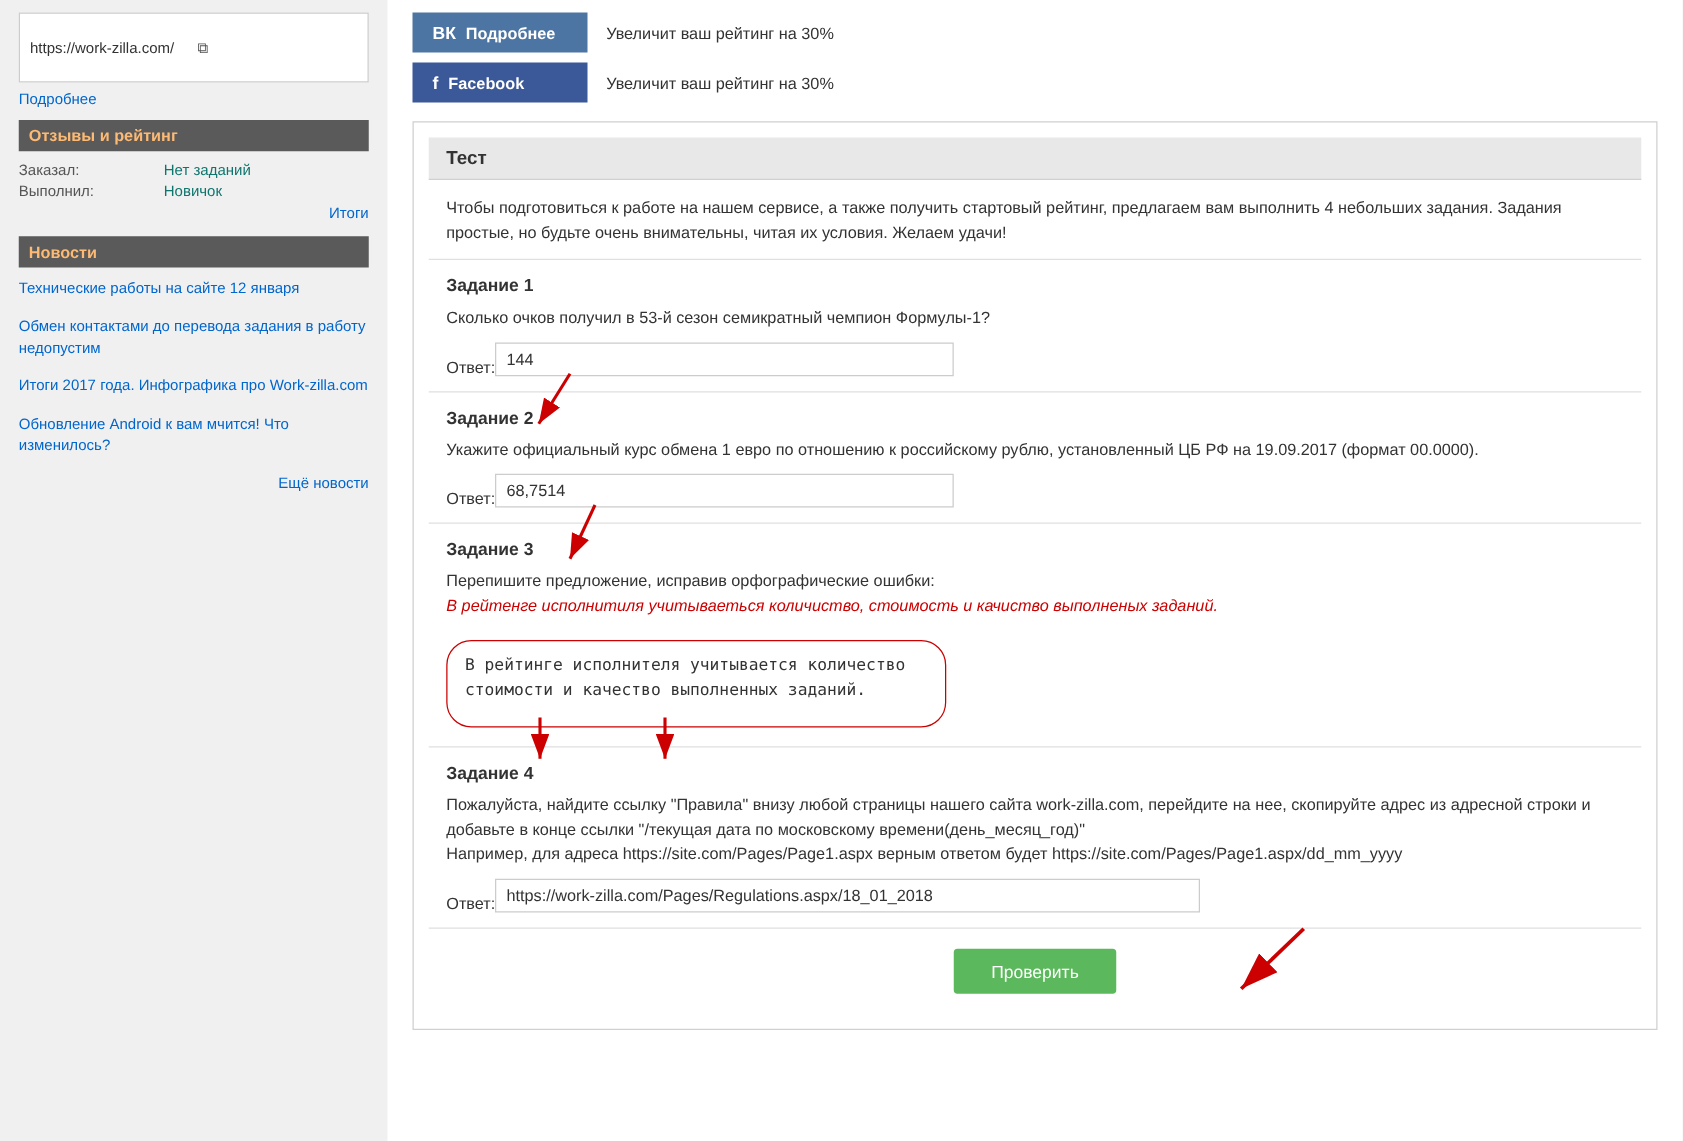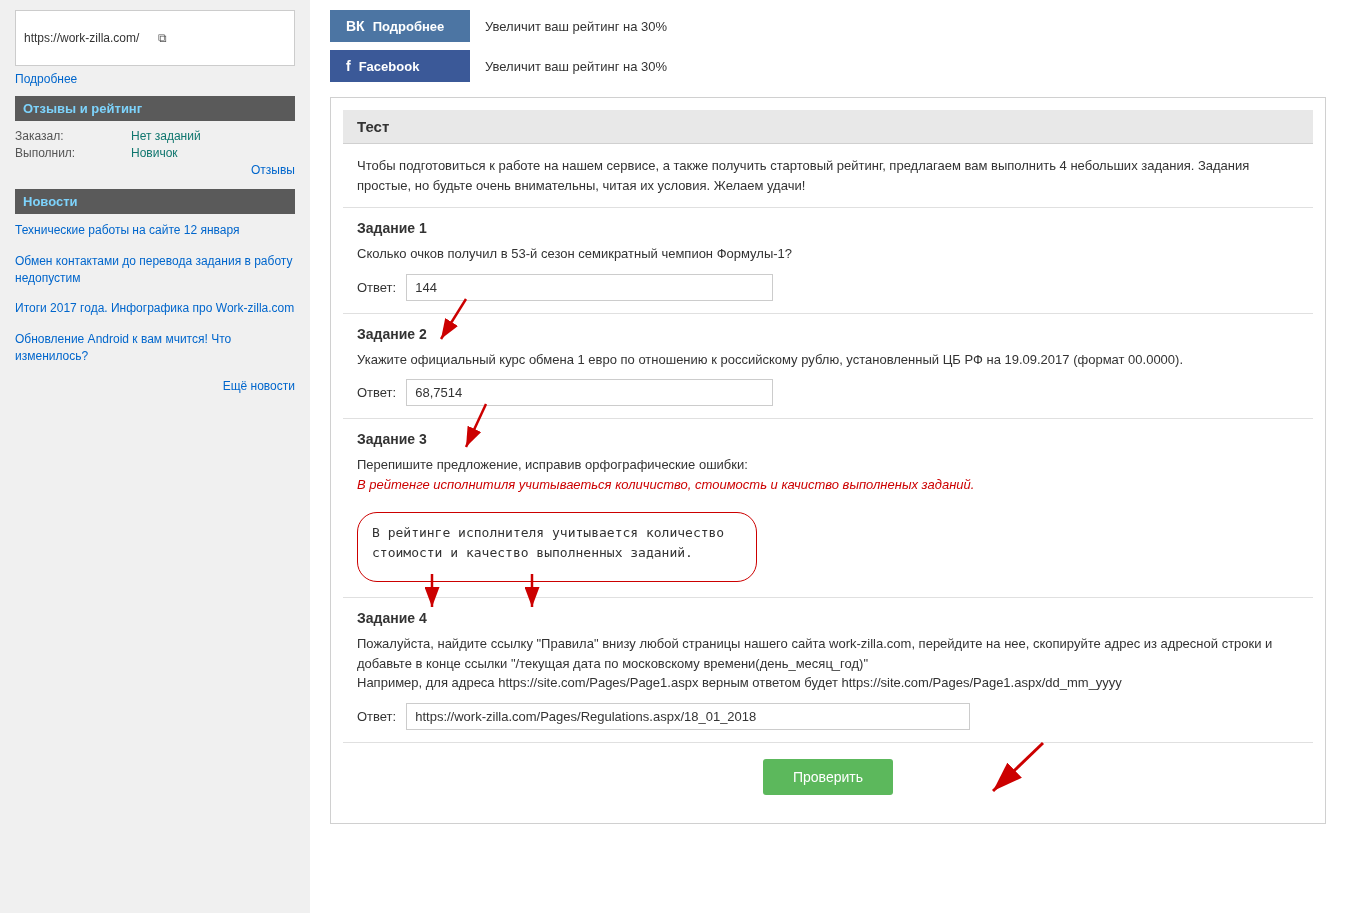--- a/index.html
+++ b/index.html
@@ -5,21 +5,21 @@
     * { box-sizing: border-box; margin: 0; padding: 0; }
     body { font-family: Arial, sans-serif; font-size: 13px; background: #f0f0f0; color: #333; }
     .layout { display: flex; width: 1346px; min-height: 913px; }
 
     
     .sidebar { width: 310px; min-width: 310px; padding: 10px 15px; background: #f0f0f0; }
     .url-bar { display: flex; align-items: center; border: 1px solid #ccc; background: #fff; padding: 20px 8px; margin-bottom: 6px; font-size: 12px; color: #333; }
     .url-bar span { flex: 1; }
     .url-bar .copy-icon { margin-left: 6px; cursor: pointer; color: #555; }
     .details-link { color: #0066cc; text-decoration: none; font-size: 12px; display: block; text-align: left; margin-bottom: 10px; }
-    .section-header { background: #5a5a5a; color: #7dd3fc; padding: 5px 8px; font-size: 13px; font-weight: bold; margin-bottom: 8px; }
+    .section-header { background: #5a5a5a; color: #fdba74; padding: 5px 8px; font-size: 13px; font-weight: bold; margin-bottom: 8px; }
     .info-row { display: flex; margin-bottom: 3px; font-size: 12px; gap: 16px; }
     .info-label { width: 75px; color: #555; }
     .info-value { color: #0f766e; margin-left: 25px; }
     .reviews-link { color: #0066cc; text-decoration: none; font-size: 12px; display: block; text-align: right; margin-bottom: 12px; }
     .news-section { margin-top: 4px; }
     .news-item { margin-bottom: 14px; font-size: 12px; color: #0066cc; cursor: pointer; line-height: 1.4; }
     .more-news-link { color: #0066cc; text-decoration: none; font-size: 12px; display: block; text-align: right; }
 
     
     .main { flex: 1; padding: 10px 20px; background: #fff; }
@@ -32,21 +32,21 @@
 
     
     .test-section { margin-top: 15px; border: 1px solid #d0d0d0; padding: 12px; }
     .test-header { background: #e8e8e8; padding: 8px 14px; font-size: 15px; font-weight: bold; color: #333; border-bottom: 1px solid #d0d0d0; }
     .test-intro { padding: 12px 14px; font-size: 13px; line-height: 1.5; color: #333; border-bottom: 1px solid #e0e0e0; }
 
     .task { padding: 12px 14px; border-bottom: 1px solid #e0e0e0; }
     .task-title { font-size: 14px; font-weight: bold; margin-bottom: 8px; color: #333; }
     .task-text { font-size: 13px; margin-bottom: 10px; color: #333; line-height: 1.5; }
     .task-text em { font-style: italic; }
-    .answer-row { display: flex; align-items: center; gap: 10px; }
+    .answer-row { display: flex; align-items: flex-end; }
     .answer-label { font-size: 13px; color: #333; white-space: nowrap; }
     .answer-input { border: 1px solid #ccc; padding: 5px 8px; font-size: 13px; width: 367px; color: #333; }
     .answer-input-wide { width: 564px; }
 
     
     .task3-textarea { border: 1px solid #c00; border-radius: 20px; padding: 10px 14px; font-size: 13px; color: #333; width: 400px; min-height: 70px; resize: none; margin-top: 8px; line-height: 1.5; }
 
     
     .submit-area { padding: 16px 14px; text-align: center; }
     .submit-btn { background: #5cb85c; color: #fff; border: none; padding: 10px 30px; font-size: 14px; cursor: pointer; border-radius: 3px; }
@@ -75,21 +75,21 @@
 
     <div class="section-header">Отзывы и рейтинг</div>
     <div class="info-row">
       <span class="info-label">Заказал:</span>
       <span class="info-value">Нет заданий</span>
     </div>
     <div class="info-row">
       <span class="info-label">Выполнил:</span>
       <span class="info-value">Новичок</span>
     </div>
-    <a class="reviews-link" href="#">Отзывы</a>
+    <a class="reviews-link" href="#">Итоги</a>
 
     <div class="section-header news-section">Новости</div>
     <div class="news-item">Технические работы на сайте 12 января</div>
     <div class="news-item">Обмен контактами до перевода задания в работу недопустим</div>
     <div class="news-item">Итоги 2017 года. Инфографика про Work-zilla.com</div>
     <div class="news-item">Обновление Android к вам мчится! Что изменилось?</div>
     <a class="more-news-link" href="#">Ещё новости</a>
   </div>
 
   <div class="main">

